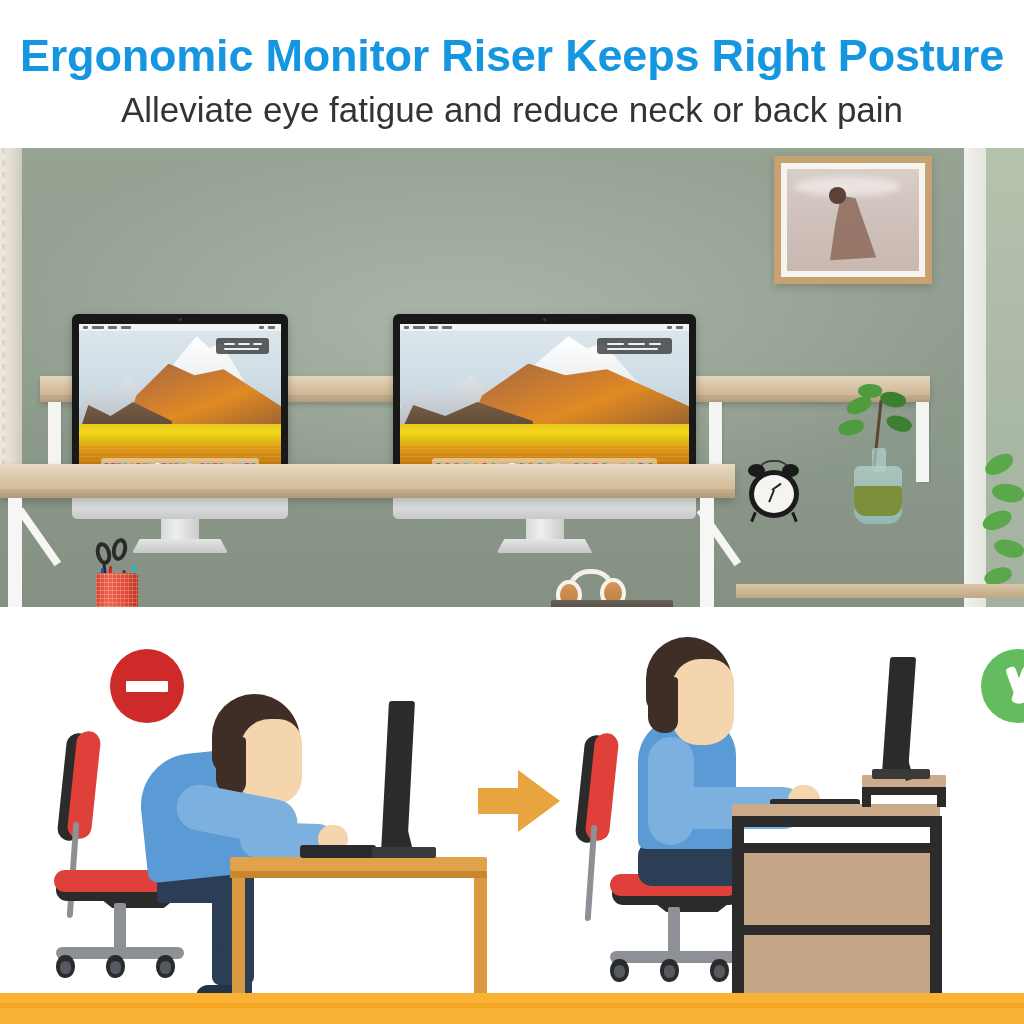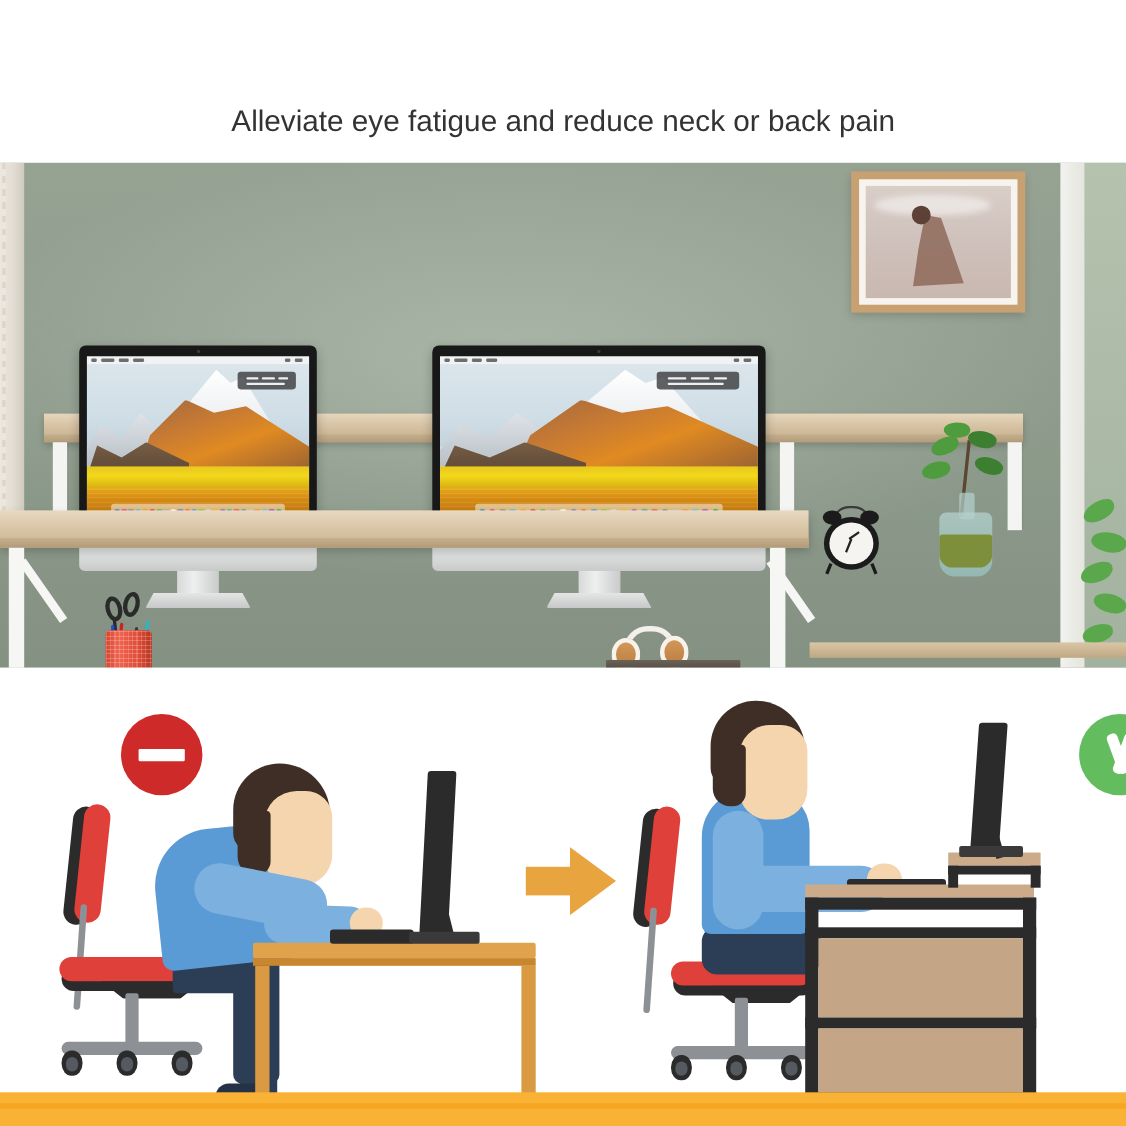--- a/index.html
+++ b/index.html
@@ -20,21 +20,21 @@
     font-size:45px; font-weight:bold;
     color:#1596e0;
     letter-spacing:-0.2px;
     transform:scaleX(1.0);
     white-space:nowrap;
     line-height:52px;
   }
   .subheadline {
     position:absolute; top:93px; left:0; width:1024px;
     text-align:center;
-    font-size:27px; font-weight:400;
+    font-size:35px; font-weight:400;
     color:#333333;
     line-height:34px;
     white-space:nowrap;
   }
 
   
   .photo {
     position:absolute; top:148px; left:0;
     width:1024px; height:459px;
     overflow:hidden;
@@ -421,20 +421,21 @@
   }
   .arrow-head{
     position:absolute; left:40px; top:0; width:42px; height:62px; background:#e8a43f;
     clip-path:polygon(0% 0%,100% 50%,0% 100%);
   }
 </style>
 </head>
 <body>
 
 <div class="header">
+  <div class="headline">Ergonomic Monitor Riser Keeps Right Posture</div>
   <div class="subheadline">Alleviate eye fatigue and reduce neck or back pain</div>
 </div>
 
 <div class="photo">
   <div class="wall"></div>
   <div class="wall-shade"></div>
   <div class="curtain"></div>
   <div class="right-strip"></div>
   <div class="wall-trim"></div>
 

